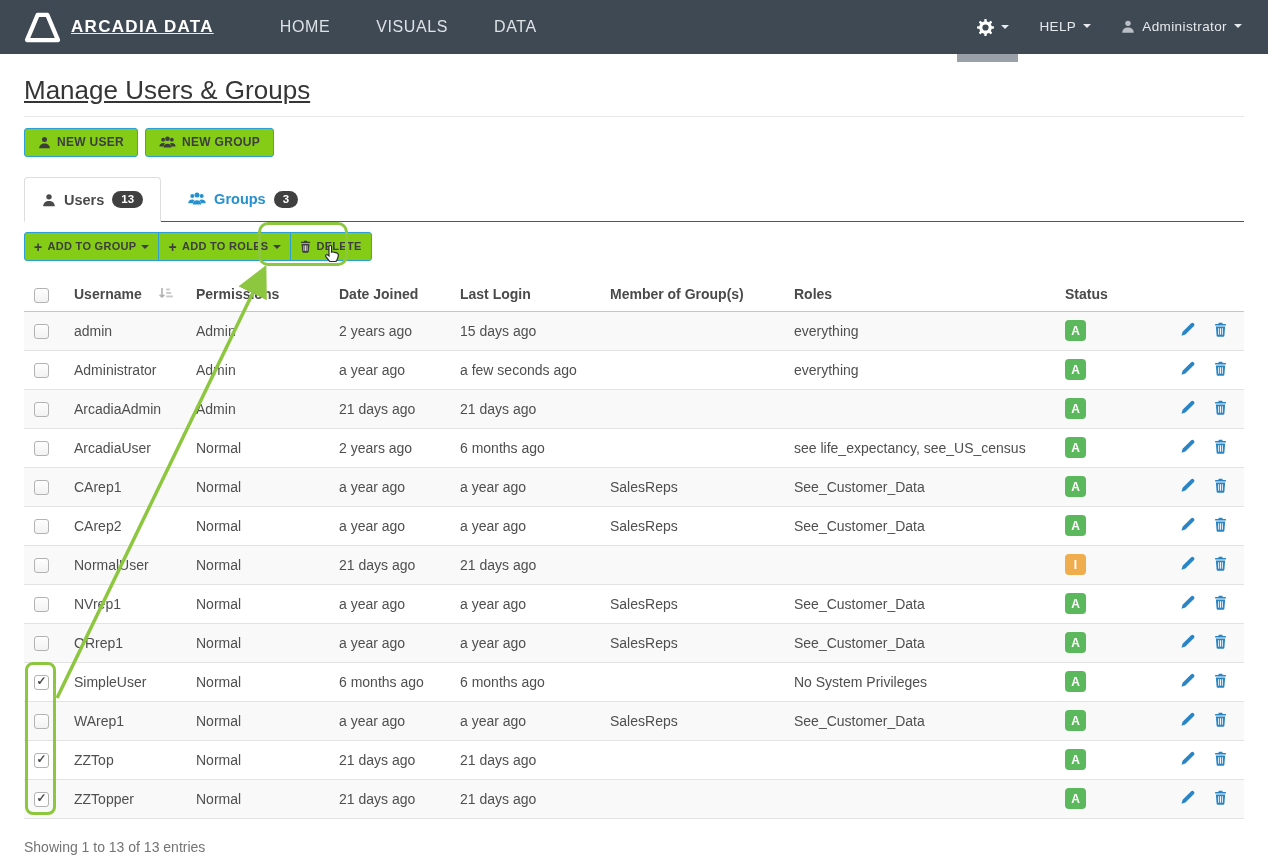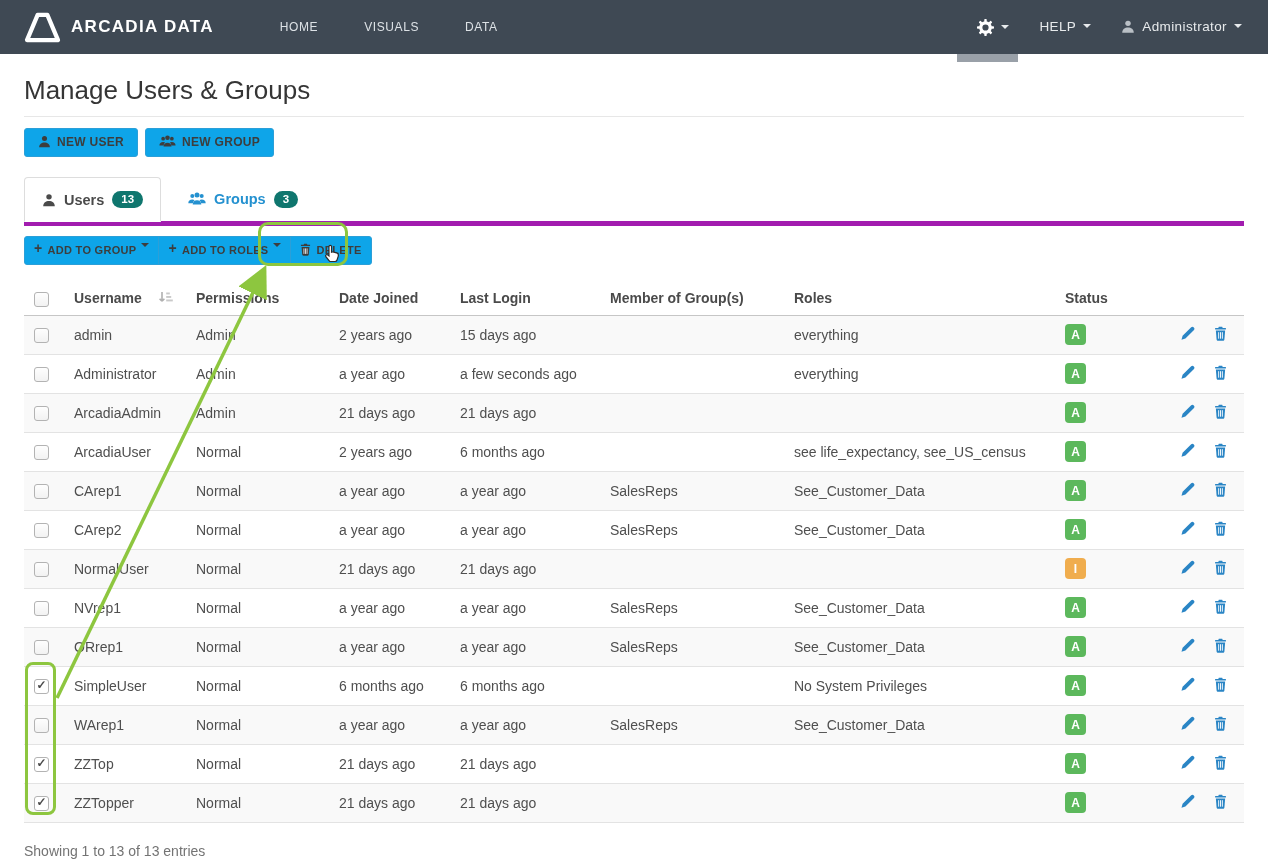--- a/index.html
+++ b/index.html
@@ -4,47 +4,47 @@
 <style>
   html,body{margin:0;padding:0;}
   body{
     width:1268px;height:863px;position:relative;overflow:hidden;
     background:#fff;font-family:"Liberation Sans",sans-serif;
     -webkit-font-smoothing:antialiased;
   }
   
   .navbar{height:54px;background:#3f4954;display:flex;align-items:center;
     padding:0 26px 0 24px;color:#e7eaec;box-sizing:border-box;}
-  .brand{display:flex;align-items:center;gap:10px;cursor:pointer;}
+  .brand{display:flex;align-items:center;gap:10px;cursor:pointer;text-decoration:underline;}
   .brand-text{font-size:17px;font-weight:bold;letter-spacing:1.3px;color:#fff;}
-  .nav-links{display:flex;gap:46px;margin-left:66px;font-size:12px;letter-spacing:.6px;}
+  .nav-links{display:flex;gap:46px;margin-left:66px;font-size:16px;letter-spacing:.6px;}
   .nav-links a{color:#dde2e6;text-decoration:none;cursor:pointer;}
   .nav-right{margin-left:auto;display:flex;align-items:flex-start;gap:30px;font-size:13.5px;letter-spacing:.4px;}
   .nav-item{display:flex;align-items:center;gap:7px;cursor:pointer;color:#e7eaec;}
   .caret{width:0;height:0;border-left:4px solid transparent;border-right:4px solid transparent;
     border-top:4px solid currentColor;display:inline-block;}
   .active-indicator{position:absolute;left:957px;top:54px;width:61px;height:8px;background:#99a0a8;}
 
   
   main{padding:0 24px;}
-  h1{font-size:26px;font-weight:400;color:#353535;margin:21px 0 0;}
+  h1{font-size:26px;font-weight:400;color:#353535;margin:21px 0 0;text-decoration:underline;}
   .title-divider{border:none;border-top:1px solid #e7e7e7;margin:10px 0 0;}
 
-  .btn{background:#0ea5e9;border:1px solid #2b9fd8;border-radius:3px;color:#3d3d3d;
+  .btn{background:#84cc16;border:1px solid #2b9fd8;border-radius:3px;color:#3d3d3d;
     font-size:12px;font-weight:bold;letter-spacing:.3px;padding:6px 13px;
-    display:inline-flex;gap:6px;cursor:pointer;font-family:inherit;line-height:15px;}
+    display:inline-flex;align-items:center;gap:6px;cursor:pointer;font-family:inherit;line-height:15px;}
   .top-buttons{margin-top:11px;display:flex;gap:7px;}
 
-  .tabs{margin-top:20px;border-bottom:5px solid #a21caf;display:flex;height:44px;align-items:stretch;}
+  .tabs{margin-top:20px;border-bottom:1px solid #a21caf;display:flex;height:44px;align-items:stretch;}
   .tab{display:flex;align-items:center;gap:8px;padding:0 17px;font-size:14.5px;font-weight:bold;
     color:#4a4a4a;cursor:pointer;box-sizing:border-box;}
   .tab.active{background:#fff;border:1px solid #ddd;border-bottom:1px solid #fff;
     border-radius:4px 4px 0 0;margin-bottom:-1px;}
   .tab.tab-groups{color:#2491d0;margin-left:10px;}
-  .count-badge{background:#0f766e;color:#fff;font-size:11.5px;font-weight:bold;
+  .count-badge{background:#404040;color:#fff;font-size:11.5px;font-weight:bold;
     padding:3px 9px;border-radius:10px;line-height:11px;}
 
   .toolbar{margin-top:10px;display:inline-flex;}
   .toolbar .btn{border-radius:0;margin-left:-1px;padding:6px 9px;font-size:11px;gap:5px;}
   .toolbar .btn:first-child{border-radius:3px 0 0 3px;margin-left:0;}
   .toolbar .btn:last-child{border-radius:0 3px 3px 0;}
   .plus{font-size:14px;font-weight:bold;line-height:10px;}
 
   table{width:100%;border-collapse:collapse;margin-top:17px;table-layout:fixed;}
   th{font-size:14px;font-weight:bold;color:#4a4a4a;text-align:left;padding:8px 10px;

